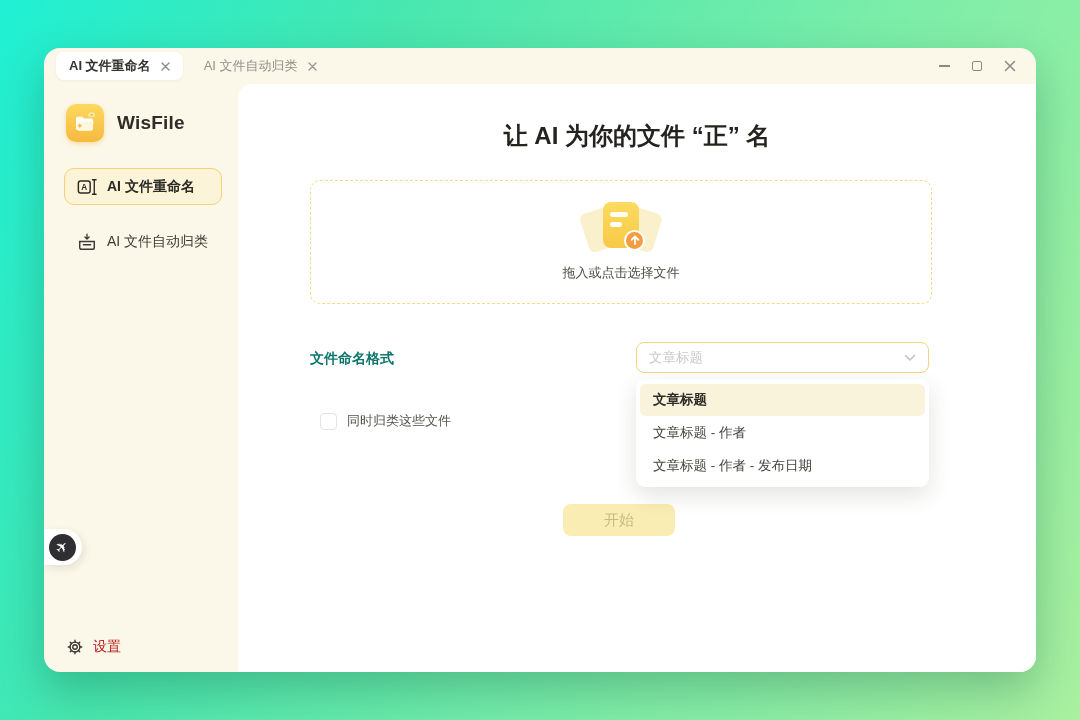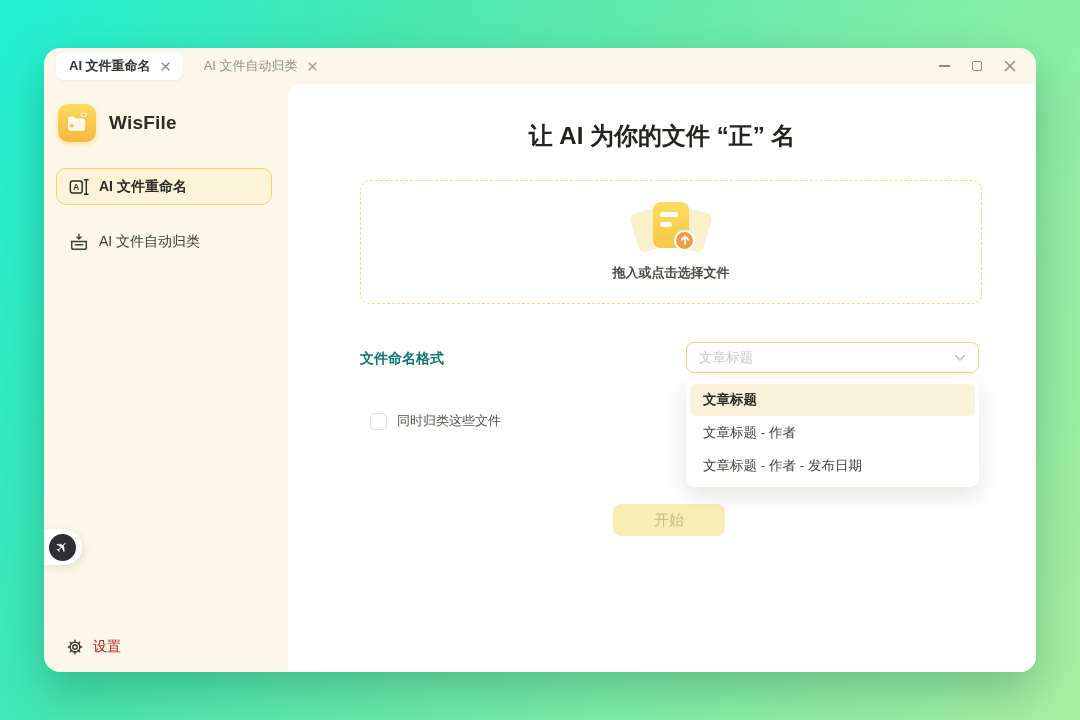--- a/index.html
+++ b/index.html
@@ -21,21 +21,21 @@
   .tab.active { background:#ffffff; color:#33322e; font-weight:bold; box-shadow:0 1px 3px rgba(0,0,0,.05); }
   .tab + .tab { margin-left:8px; }
   .tab-close { width:9px; height:9px; display:inline-block; }
   .tab-close svg { display:block; }
   .win-controls { position:absolute; right:18px; top:0; height:36px; display:flex; align-items:center; gap:17px; }
   .wc { width:16px; height:16px; display:flex; align-items:center; justify-content:center; cursor:pointer; }
   .wc-min-bar { width:11px; height:2px; background:#8b8b85; }
   .wc-max-box { width:10px; height:10px; border:1.6px solid #8b8b85; border-radius:2px; }
   
   .app-body { display:flex; height:588px; }
-  .sidebar { width:244px; position:relative; padding:12px 16px 0 12px; }
+  .sidebar { width:194px; position:relative; padding:12px 16px 0 20px; }
   .main { flex:1; background:#ffffff; border-radius:14px 0 0 0; position:relative; }
   
   .brand { display:flex; align-items:center; gap:13px; padding:8px 0 0 2px; }
   .brand-logo { width:38px; height:38px; border-radius:10px;
     background:linear-gradient(180deg,#fcd95e 0%,#f6b93f 100%);
     display:flex; align-items:center; justify-content:center;
     box-shadow:0 2px 5px rgba(240,170,40,.35); }
   .brand-name { font-size:19px; font-weight:bold; color:#2e2d28; letter-spacing:.2px; }
   .nav { margin-top:26px; display:flex; flex-direction:column; gap:18px; }
   .nav-item { display:flex; align-items:center; gap:10px; height:37px; padding:0 12px;
@@ -54,21 +54,21 @@
   .doc-ghost { position:absolute; width:30px; height:40px; border-radius:6px; background:#faf0cb; top:8px; }
   .doc-ghost.left { left:2px; transform:rotate(-18deg); }
   .doc-ghost.right { right:2px; transform:rotate(17deg); }
   .doc-main { position:absolute; left:21px; top:0; width:36px; height:46px; border-radius:8px;
               background:linear-gradient(180deg,#fbdb60 0%,#f7c947 100%); }
   .doc-line { position:absolute; left:7px; height:4.5px; border-radius:3px; background:#fffdf4; }
   .doc-line.l1 { top:10px; width:18px; }
   .doc-line.l2 { top:20px; width:12px; }
   .doc-badge { position:absolute; right:-6px; bottom:-3px; width:21px; height:21px; border-radius:50%;
                background:#f59b40; border:2px solid #fff; display:flex; align-items:center; justify-content:center; }
-  .dropzone-text { font-size:13px; color:#4c4b45;font-weight:bold; }
+  .dropzone-text { font-size:13px; color:#4c4b45; }
   .form-label { position:absolute; left:72px; top:266px; font-size:14px; font-weight:bold; color:#0f766e; }
   .select { position:absolute; left:398px; top:258px; width:293px; height:31px;
             border:1.5px solid #f5d37e; border-radius:8px; background:#fff;
             display:flex; align-items:center; justify-content:space-between;
             padding:0 12px; cursor:pointer; }
   .select-value { font-size:13.5px; color:#c9c9c9; }
   .dropdown { position:absolute; left:398px; top:295px; width:293px; background:#fff;
               border-radius:9px; box-shadow:0 8px 22px rgba(60,60,40,.14); padding:4px; z-index:5; }
   .option { height:32px; display:flex; align-items:center; padding:0 13px; border-radius:6px;
             font-size:13.5px; color:#45443e; cursor:pointer; margin:1px 0; }

